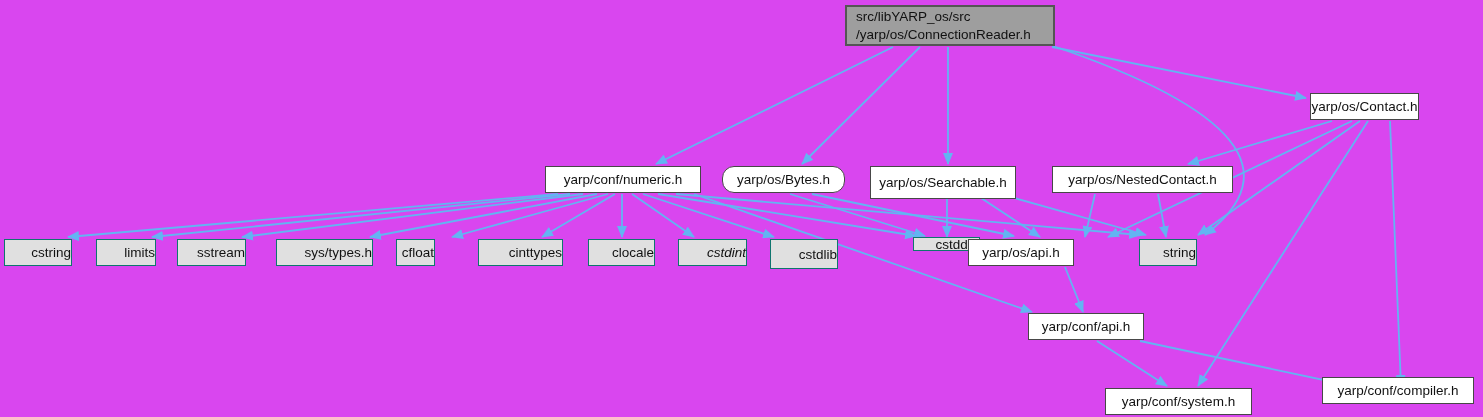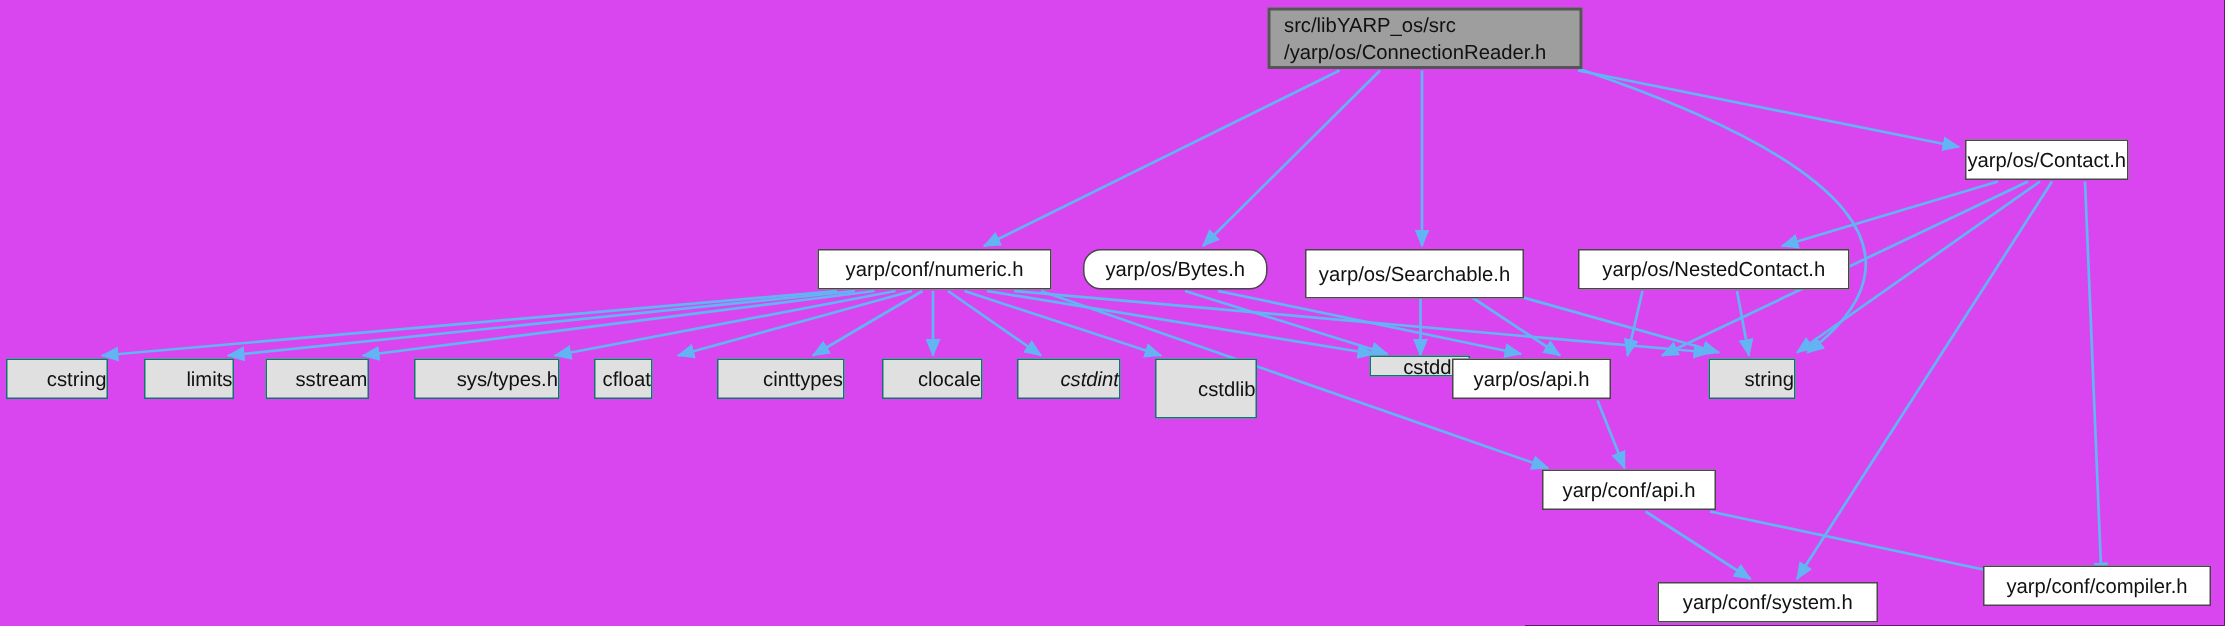--- a/index.html
+++ b/index.html
@@ -116,21 +116,21 @@
       </div>
       <div class="node external" style="left: 478px; top: 239px; width: 85px; height: 27px;">
         <span>cinttypes</span>
       </div>
       <div class="node external" style="left: 588px; top: 239px; width: 67px; height: 27px;">
         <span>clocale</span>
       </div>
       <div class="node external" style="left: 678px; top: 239px; width: 69px; height: 27px; font-style: italic;">
         <span>cstdint</span>
       </div>
-      <div class="node external" style="left: 770px; top: 239px; width: 68px; height: 40px;">
+      <div class="node external" style="left: 770px; top: 239px; width: 68px; height: 30px;">
         <span>cstdlib</span>
       </div>
       <div class="node external" style="left: 913px; top: 237px; width: 67px; height: 14px;">
         <span>cstddef</span>
       </div>
       <div class="node internal" style="left: 968px; top: 239px; width: 106px; height: 27px;">
         <span>yarp/os/api.h</span>
       </div>
       <div class="node external" style="left: 1139px; top: 239px; width: 58px; height: 27px;">
         <span>string</span>

